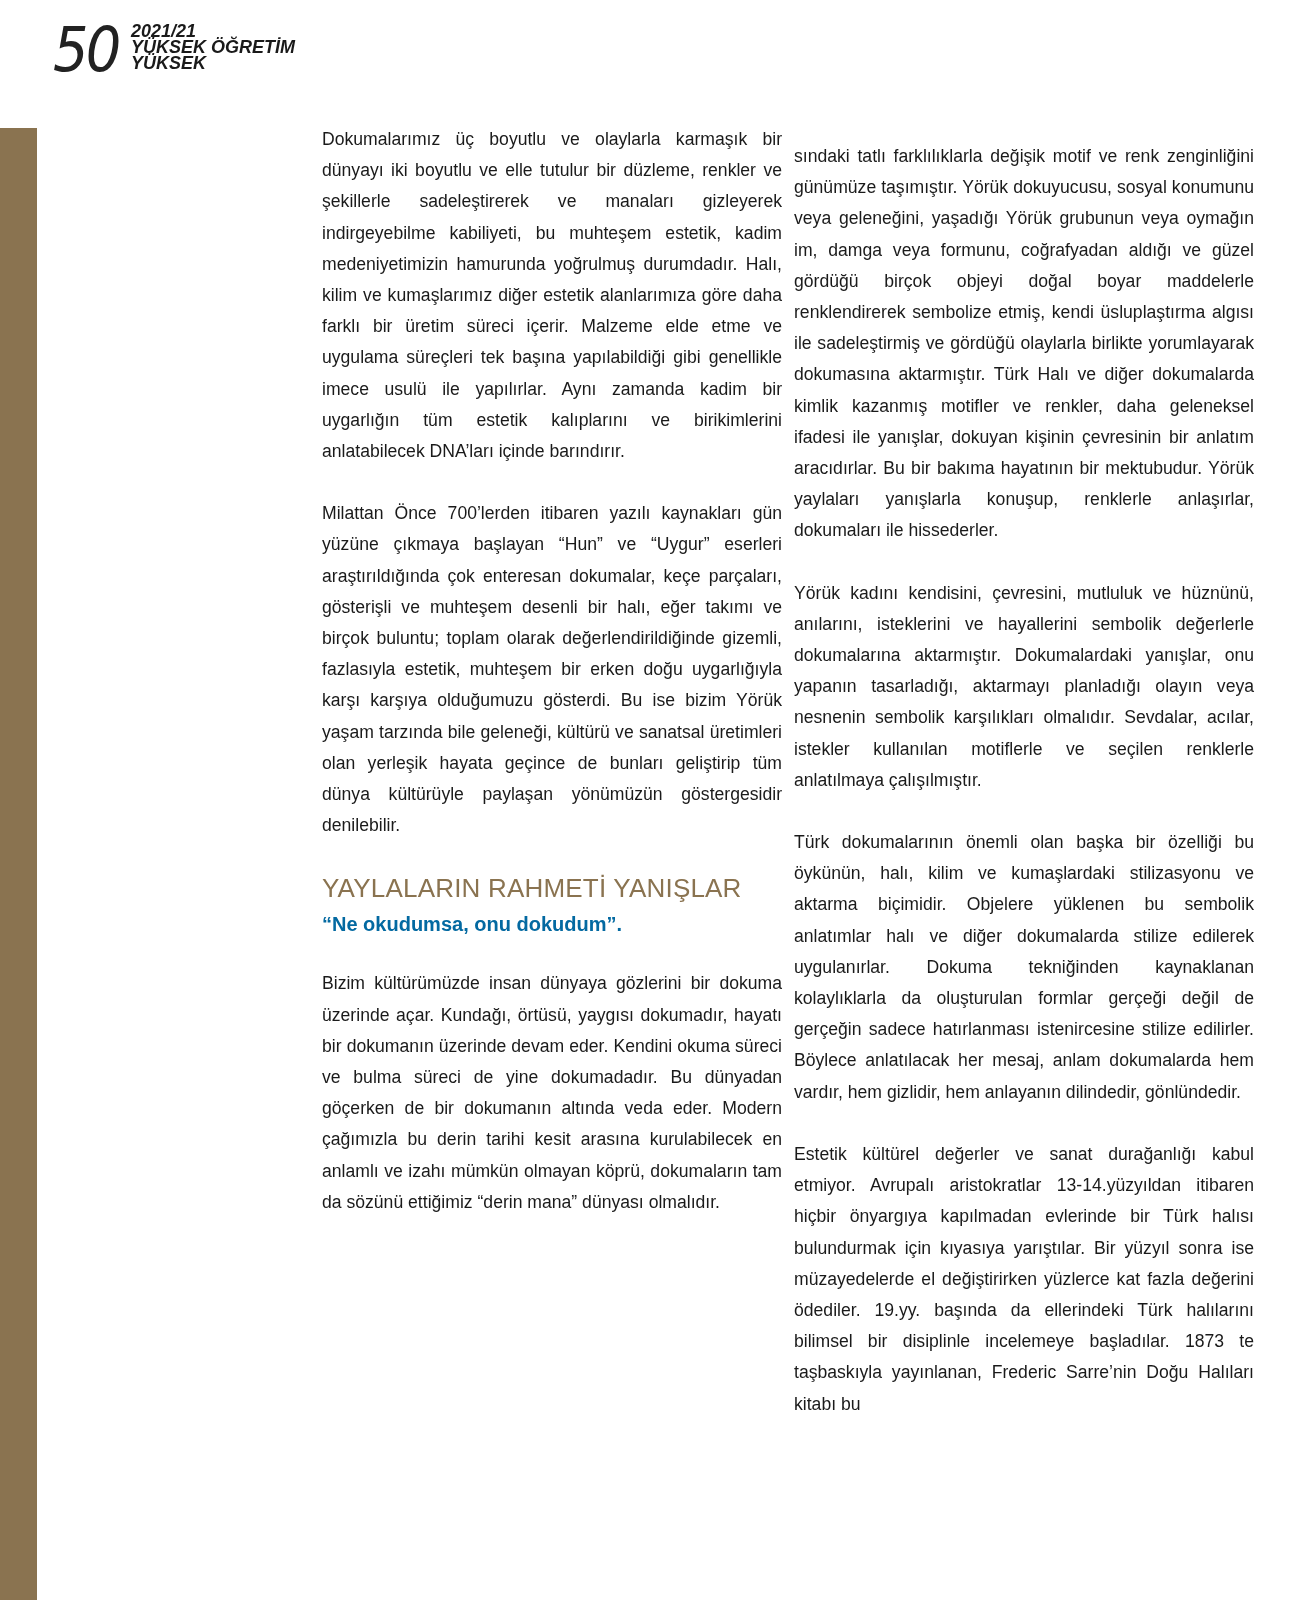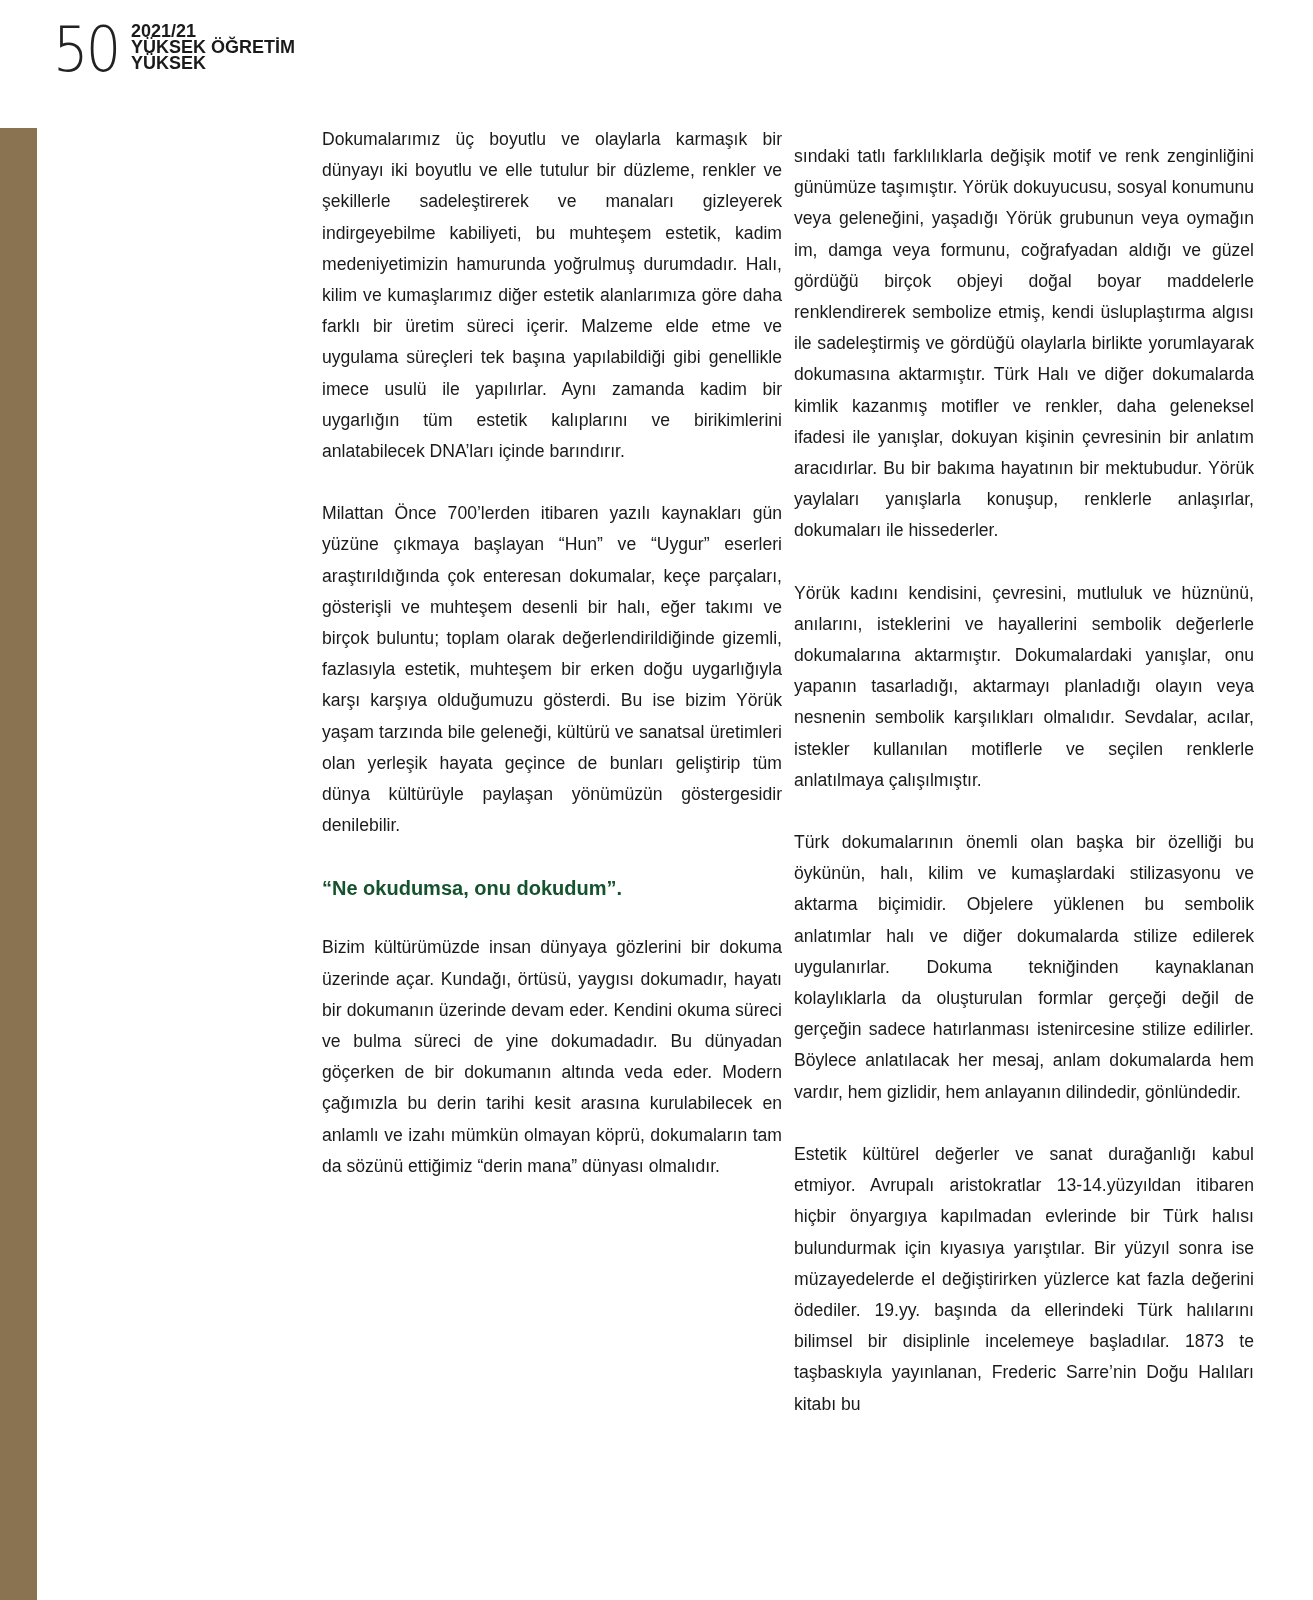--- a/index.html
+++ b/index.html
@@ -1,47 +1,48 @@
 <!DOCTYPE html>
 <html><head>
   <meta charset="utf-8">
   <style>
     html, body { margin: 0; padding: 0; background: #ffffff; }
     body { width: 1313px; height: 1600px; position: relative; overflow: hidden;
            font-family: "Liberation Sans", sans-serif; color: #1a1a1a; }
     .side-bar { position: absolute; left: 0; top: 128px; width: 37px; height: 1472px; background: #8a7350; }
-    .folio { position: absolute; left: 53px; top: 22px; display: flex; align-items: flex-start; }
+    .folio { position: absolute; left: 53px; top: 22px; display: flex; align-items: flex-start; font-style: italic; }
     .page-number { font-family: "DejaVu Sans", sans-serif; font-weight: 200; font-size: 62px; line-height: 56px;
                    letter-spacing: -3px; color: #222; transform: scaleX(0.9); transform-origin: left top; margin-right: 2px; width: 76px; }
     .masthead { font-family: "Liberation Sans", sans-serif; font-weight: bold; font-size: 18px; line-height: 16px; color: #1a1a1a; margin-top: 1px; }
     .masthead div { white-space: nowrap; }
     .col { position: absolute; top: 124px; width: 460px; font-size: 17.6px; line-height: 31.2px; text-align: justify; }
     .col-left { left: 322px; }
     .col-right { left: 794px; margin-top: 17px; }
     .col p { margin: 0 0 31px 0; hyphens: manual; }
     .section-heading { font-size: 26px; line-height: 32px; color: #8a7350; margin: 20px 0 4px 0; letter-spacing: 0.2px; font-weight: normal; }
-    .section-subheading { font-size: 20px; font-weight: bold; line-height: 32px; margin: 0 0 28px 0; color: #14532d; }
+    .section-subheading { font-size: 20px; font-weight: bold; line-height: 32px; margin: 0 0 28px 0; color: #0369a1; }
   </style>
 </head>
 <body>
 
 <div class="side-bar"></div>
 
 <header class="folio">
   <div class="page-number">50</div>
   <div class="masthead">
     <div>2021/21</div>
     <div>YÜKSEK ÖĞRETİM</div>
     <div>YÜKSEK</div>
   </div>
 </header>
 
 <article class="col col-left">
   <p>Dokumalarımız üç boyutlu ve olaylarla karmaşık bir dünyayı iki boyutlu ve elle tutulur bir düzleme, renkler ve şekillerle sadeleştirerek ve manaları gizleyerek indirgeyebilme kabiliyeti, bu muhteşem estetik, kadim medeniyetimizin hamurunda yoğrulmuş durumdadır. Halı, kilim ve kumaşlarımız diğer estetik alanlarımıza göre daha farklı bir üretim süreci içerir. Malzeme elde etme ve uygulama süreçleri tek başına yapılabildiği gibi genellikle imece usulü ile yapılırlar. Aynı zamanda kadim bir uygarlığın tüm estetik kalıplarını ve birikimlerini anlatabilecek DNA’ları içinde barındırır.</p>
   <p>Milattan Önce 700’lerden itibaren yazılı kaynakları gün yüzüne çıkmaya başlayan “Hun” ve “Uygur” eserleri araştırıldığında çok enteresan dokumalar, keçe parçaları, gösterişli ve muhteşem desenli bir halı, eğer takımı ve birçok buluntu; toplam olarak değerlendirildiğinde gizemli, fazlasıyla estetik, muhteşem bir erken doğu uygarlığıyla karşı karşıya olduğumuzu gösterdi. Bu ise bizim Yörük yaşam tarzında bile geleneği, kültürü ve sanatsal üretimleri olan yerleşik hayata geçince de bunları geliştirip tüm dünya kültürüyle paylaşan yönümüzün göstergesidir denilebilir.</p>
+  <h2 class="section-heading">YAYLALARIN RAHMETİ YANIŞLAR</h2>
   <h3 class="section-subheading">“Ne okudumsa, onu dokudum”.</h3>
   <p>Bizim kültürümüzde insan dünyaya gözlerini bir dokuma üzerinde açar. Kundağı, örtüsü, yaygısı dokumadır, hayatı bir dokumanın üzerinde devam eder. Kendini okuma süreci ve bulma süreci de yine dokumadadır. Bu dünyadan göçerken de bir dokumanın altında veda eder. Modern çağımızla bu derin tarihi kesit arasına kurulabilecek en anlamlı ve izahı mümkün olmayan köprü, dokumaların tam da sözünü ettiğimiz “derin mana” dünyası olmalıdır.</p>
 </article>
 
 <article class="col col-right">
   <p>sındaki tatlı farklılıklarla değişik motif ve renk zenginliğini günümüze taşımıştır. Yörük dokuyucusu, sosyal konumunu veya geleneğini, yaşadığı Yörük grubunun veya oymağın im, damga veya formunu, coğrafyadan aldığı ve güzel gördüğü birçok objeyi doğal boyar maddelerle renklendirerek sembolize etmiş, kendi üsluplaştırma algısı ile sadeleştirmiş ve gördüğü olaylarla birlikte yorumlayarak dokumasına aktarmıştır. Türk Halı ve diğer dokumalarda kimlik kazanmış motifler ve renkler, daha geleneksel ifadesi ile yanışlar, dokuyan kişinin çevresinin bir anlatım aracıdırlar. Bu bir bakıma hayatının bir mektubudur. Yörük yaylaları yanışlarla konuşup, renklerle anlaşırlar, dokumaları ile hissederler.</p>
   <p>Yörük kadını kendisini, çevresini, mutluluk ve hüznünü, anılarını, isteklerini ve hayallerini sembolik değerlerle dokumalarına aktarmıştır. Dokumalardaki yanışlar, onu yapanın tasarladığı, aktarmayı planladığı olayın veya nesnenin sembolik karşılıkları olmalıdır. Sevdalar, acılar, istekler kullanılan motiflerle ve seçilen renklerle anlatılmaya çalışılmıştır.</p>
   <p>Türk dokumalarının önemli olan başka bir özelliği bu öykünün, halı, kilim ve kumaşlardaki stilizasyonu ve aktarma biçimidir. Objelere yüklenen bu sembolik anlatımlar halı ve diğer dokumalarda stilize edilerek uygulanırlar. Dokuma tekniğinden kaynaklanan kolaylıklarla da oluşturulan formlar gerçeği değil de gerçeğin sadece hatırlanması istenircesine stilize edilirler. Böylece anlatılacak her mesaj, anlam dokumalarda hem vardır, hem gizlidir, hem anlayanın dilindedir, gönlündedir.</p>
   <p>Estetik kültürel değerler ve sanat durağanlığı kabul etmiyor. Avrupalı aristokratlar 13-14.yüzyıldan itibaren hiçbir önyargıya kapılmadan evlerinde bir Türk halısı bulundurmak için kıyasıya yarıştılar. Bir yüzyıl sonra ise müzayedelerde el değiştirirken yüzlerce kat fazla değerini ödediler. 19.yy. başında da ellerindeki Türk halılarını bilimsel bir disiplinle incelemeye başladılar. 1873 te taşbaskıyla yayınlanan, Frederic Sarre’nin Doğu Halıları kitabı bu</p>
 </article>

